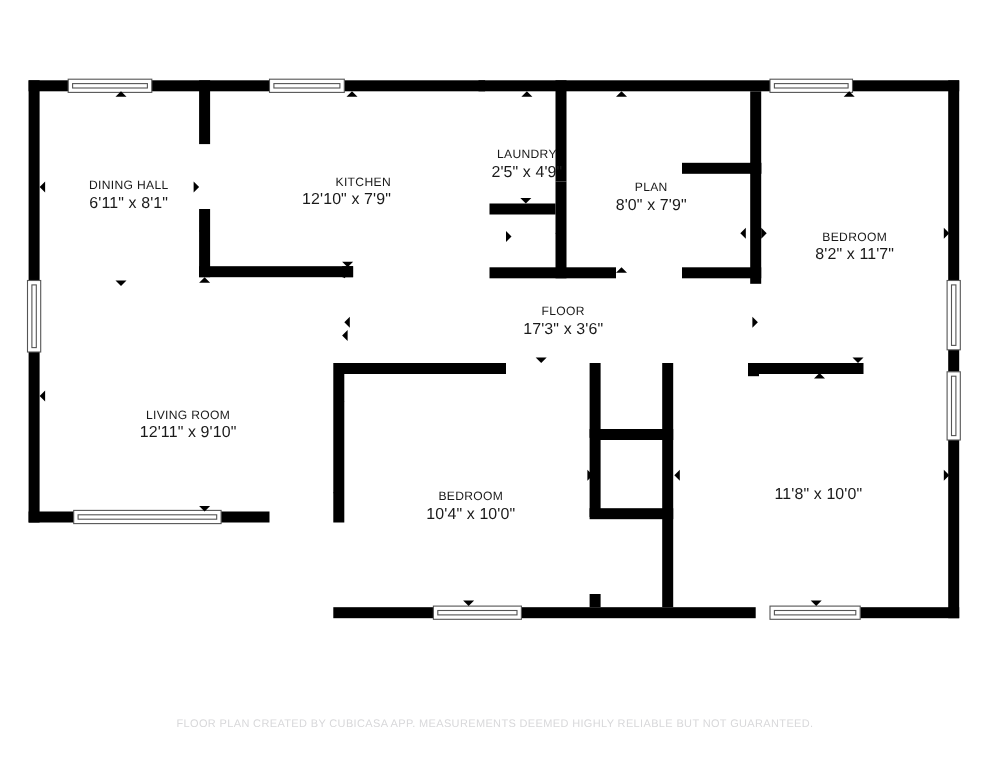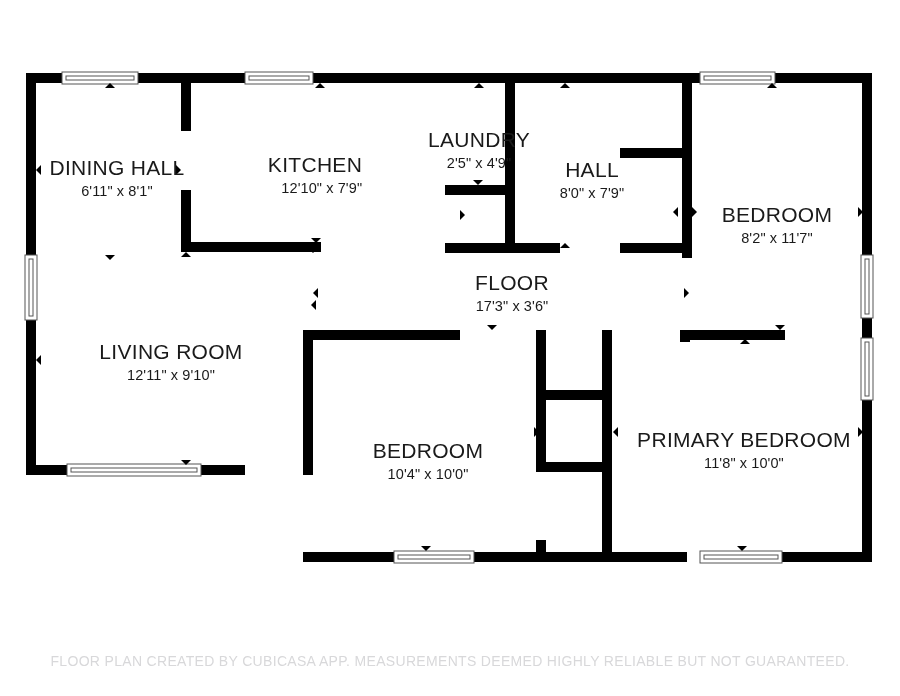--- a/index.html
+++ b/index.html
@@ -25,37 +25,37 @@
     text-align: center;
     color: #1a1a1a;
     font-family: "Liberation Sans", sans-serif;
     white-space: nowrap;
     transform: translate(-50%, -50%);
     line-height: 1.28;
     pointer-events: none;
   }
   .label .rname {
     display: block;
-    font-size: 21px;
+    font-size: 11px;
     letter-spacing: 0.3px;
     font-weight: 400;
   }
   .label .rdim {
     display: block;
     font-size: 14.5px;
     letter-spacing: 0.1px;
     font-weight: 400;
   }
   #footer {
     position: absolute;
     left: 0;
     top: 653px;
     width: 900px;
     text-align: center;
-    font-size: 14px;
+    font-size: 10px;
     letter-spacing: 0.32px;
     color: #d8d8da;
     font-family: "Liberation Sans", sans-serif;
   }
 </style>
 </head>
 <body>
 
 <svg id="plan" viewBox="0 0 900 696" xmlns="http://www.w3.org/2000/svg">
   <rect x="0" y="0" width="900" height="696" fill="#ffffff"></rect>
@@ -182,38 +182,37 @@
     </div>
     <div class="label" style="left: 315px; top: 175px; text-align: right;">
       <span class="rname">KITCHEN</span>
       <span class="rdim">12'10" x 7'9"</span>
     </div>
     <div class="label" style="left: 479px; top: 150px;">
       <span class="rname">LAUNDRY</span>
       <span class="rdim">2'5" x 4'9"</span>
     </div>
     <div class="label" style="left: 592px; top: 180px;">
-      <span class="rname">HALL</span>
+      <span class="rname">PLAN</span>
       <span class="rdim">8'0" x 7'9"</span>
     </div>
     <div class="label" style="left: 777px; top: 225px;">
       <span class="rname">BEDROOM</span>
       <span class="rdim">8'2" x 11'7"</span>
     </div>
     <div class="label" style="left: 512px; top: 293px;">
       <span class="rname">FLOOR</span>
       <span class="rdim">17'3" x 3'6"</span>
     </div>
-    <div class="label" style="left: 171px; top: 362px;">
+    <div class="label" style="left: 171px; top: 387px;">
       <span class="rname">LIVING ROOM</span>
       <span class="rdim">12'11" x 9'10"</span>
     </div>
     <div class="label" style="left: 428px; top: 461px;">
       <span class="rname">BEDROOM</span>
       <span class="rdim">10'4" x 10'0"</span>
     </div>
     <div class="label" style="left: 744px; top: 450px;">
-      <span class="rname">PRIMARY BEDROOM</span>
       <span class="rdim">11'8" x 10'0"</span>
     </div>
   </div>
 
 <div id="footer">FLOOR PLAN CREATED BY CUBICASA APP. MEASUREMENTS DEEMED HIGHLY RELIABLE BUT NOT GUARANTEED.</div>
 
 </body></html>

